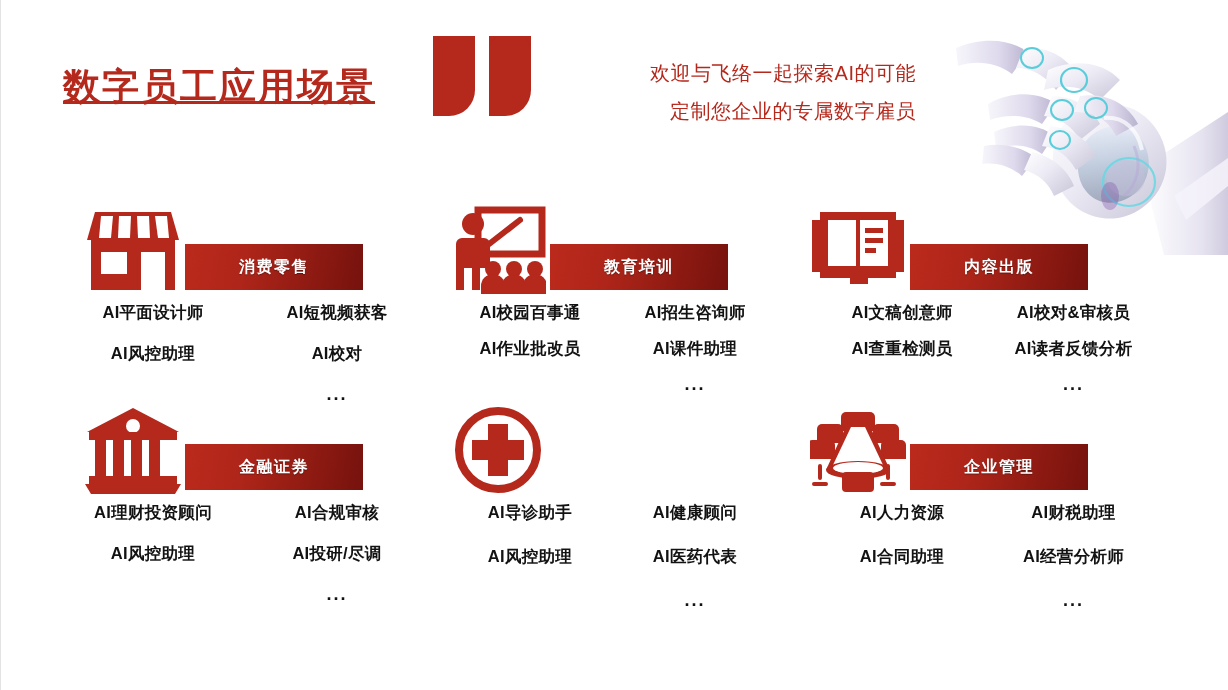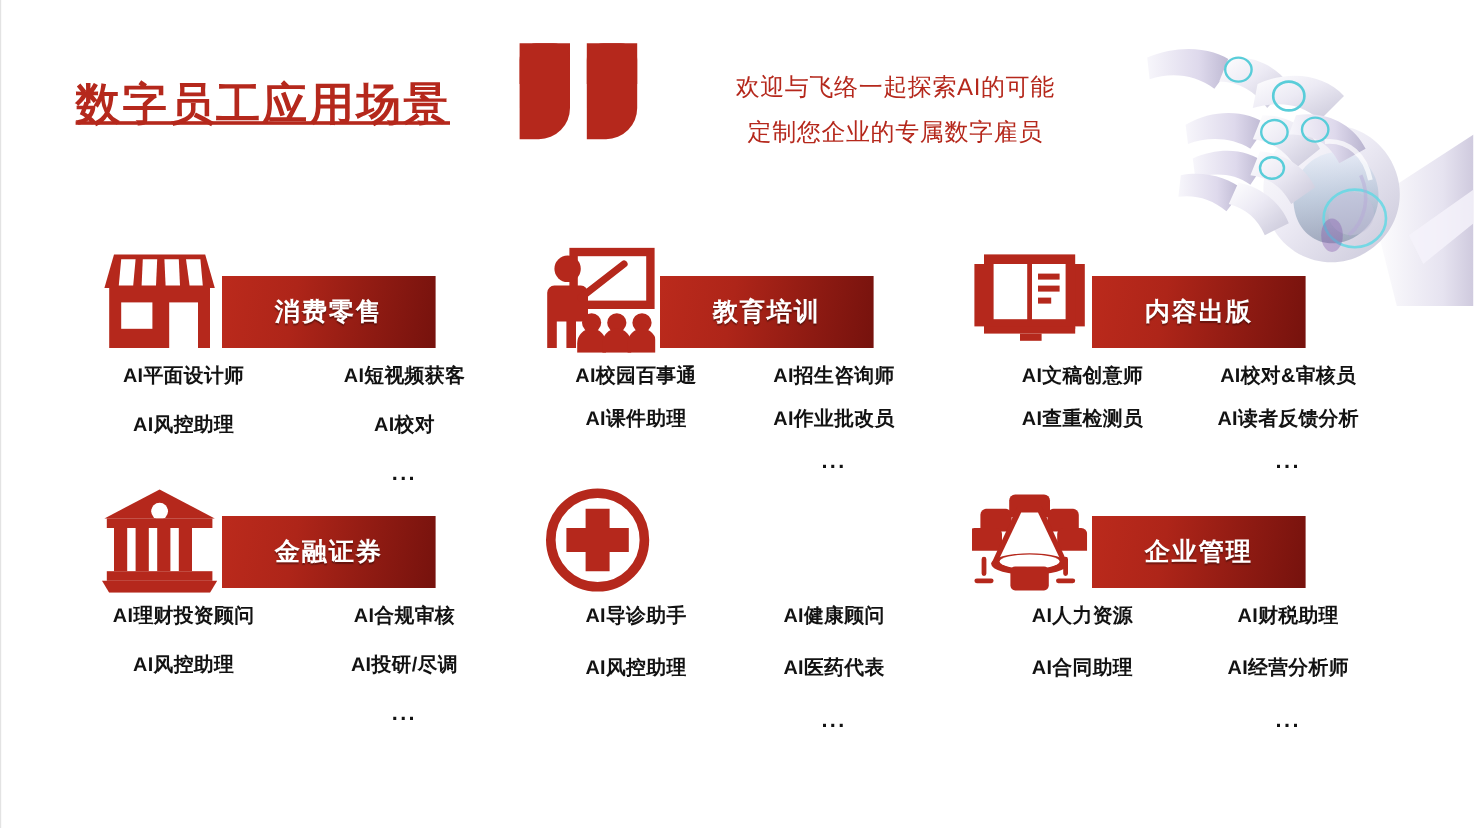--- a/index.html
+++ b/index.html
@@ -69,21 +69,21 @@
     height: 34px;
     background: #b5281c;
     border-radius: 14px 14px 0 0;
   }
 
   .tagline {
     position: absolute;
     left: 575px;
     top: 54px;
     width: 340px;
-    text-align: center;
+    text-align: right;
     color: #b5281c;
     font-size: 20px;
     line-height: 38px;
     font-weight: 400;
     letter-spacing: 0.5px;
   }
 
   
   .grid {
     position: absolute;
@@ -105,26 +105,26 @@
     position: absolute;
     left: 12px;
     top: 8px;
     width: 96px;
     height: 88px;
   }
   .card-icon svg { display: block; width: 100%; height: 100%; }
   .banner {
     position: absolute;
     left: 112px;
-    top: 32px;
+    top: 46px;
     width: 178px;
-    height: 60px;
+    height: 46px;
     background: linear-gradient(100deg, #bb2a1c 0%, #ae2519 34%, #8d1a12 72%, #76120d 100%);
     color: #ffffff;
-    font-size: 21px;
+    font-size: 16px;
     font-weight: 700;
     letter-spacing: 1.5px;
     display: flex;
     align-items: center;
     justify-content: center;
     text-shadow: 0 1px 1px rgba(0,0,0,0.35);
   }
   .card-items {
     position: absolute;
     left: 0;
@@ -275,22 +275,22 @@
           <path d="M52 88 v-8 a12 12 0 0 1 24 0 v8 Z" fill="#b5281c"></path>
           <circle cx="85" cy="63" r="8" fill="#b5281c"></circle>
           <path d="M73 88 v-8 a12 12 0 0 1 24 0 v8 Z" fill="#b5281c"></path>
         </svg>
       </div>
       <div class="banner">教育培训</div>
     </div>
     <div class="card-items">
       <div class="item">AI校园百事通</div>
       <div class="item">AI招生咨询师</div>
+      <div class="item">AI作业批改员</div>
       <div class="item">AI课件助理</div>
-      <div class="item">AI作业批改员</div>
       <div class="ellipsis">...</div>
     </div>
   </div>
 
   <div class="card">
     <div class="card-head">
       <div class="card-icon">
         <svg viewBox="0 0 96 88" xmlns="http://www.w3.org/2000/svg">
           <rect x="2" y="14" width="10" height="52" fill="#b5281c"></rect>
           <rect x="84" y="14" width="10" height="52" fill="#b5281c"></rect>

